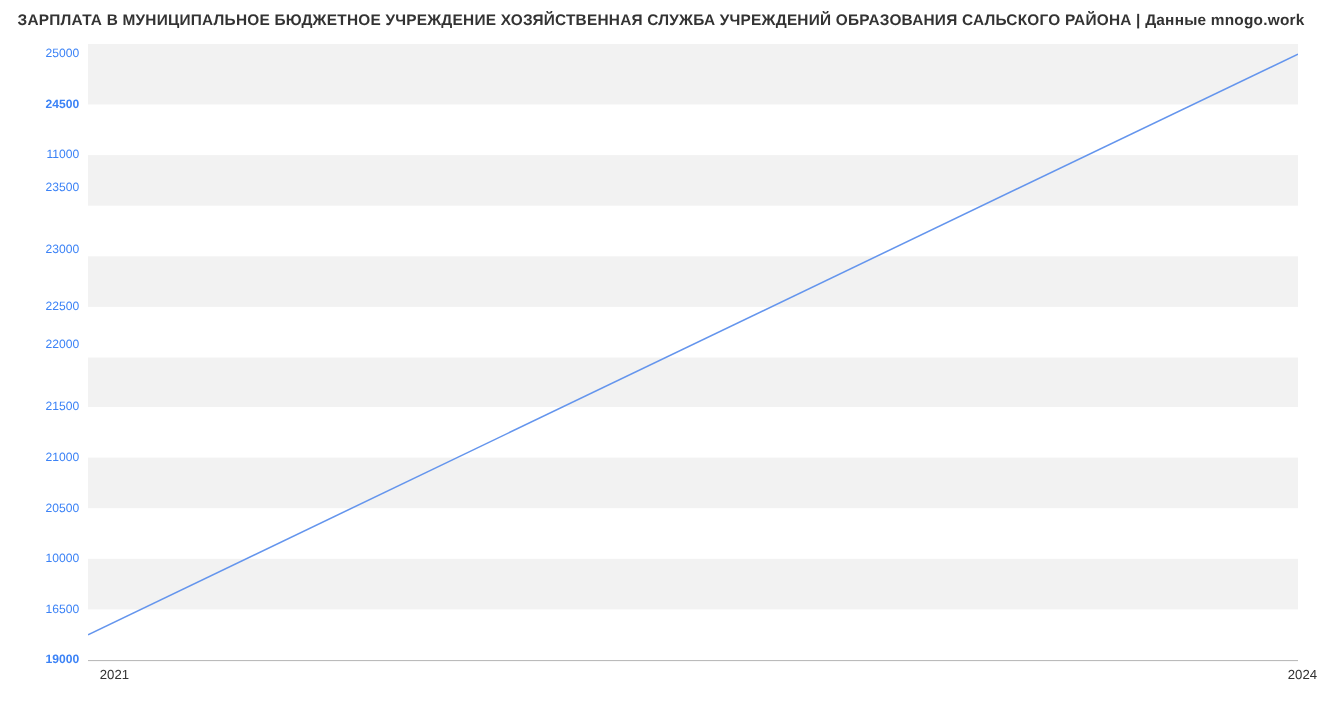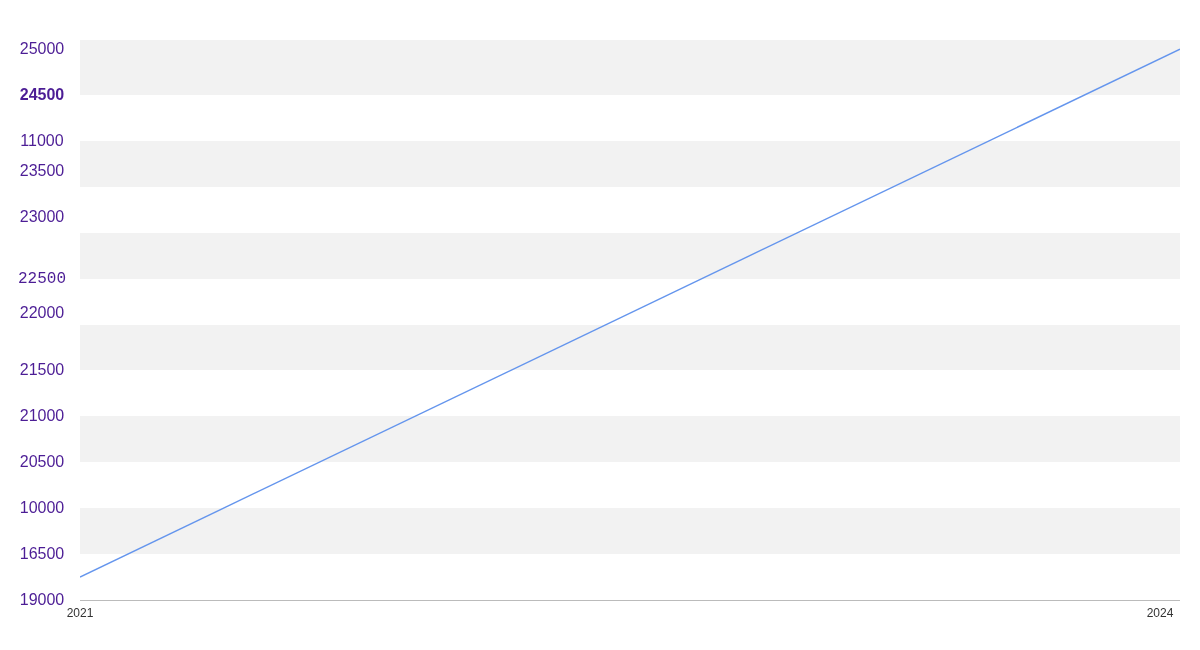--- a/index.html
+++ b/index.html
@@ -36,32 +36,33 @@
   }
   .band {
     position: absolute;
     left: 0;
     width: 100%;
     background: #ffffff;
   }
   .ytick {
     position: absolute;
     right: 1128px;
-    font-size: 16px;
-    color: #4c1d95;
+    font-size: 11px;
+    color: #3b82f6;
     transform: translateY(-50%);
-    text-align: center;
+    text-align: right;
     width: 60px;
   }
   .xtick {
     position: absolute;
     top: 606px;
     font-size: 12px;
     color: #333;
     transform: translateX(-50%);
+    margin-left: 24px;
   }
   svg.line-layer {
     position: absolute;
     left: 0;
     top: 0;
     width: 1100px;
     height: 560px;
   }
   .series-line {
     fill: none;
@@ -75,43 +76,44 @@
     width: 1100px;
     height: 1px;
     background: #bbbbbb;
   }
 </style>
 </head>
 <body>
 
 <div class="chart-wrap">
 
+  <div class="title">ЗАРПЛАТА В МУНИЦИПАЛЬНОЕ БЮДЖЕТНОЕ УЧРЕЖДЕНИЕ ХОЗЯЙСТВЕННАЯ СЛУЖБА УЧРЕЖДЕНИЙ ОБРАЗОВАНИЯ САЛЬСКОГО РАЙОНА | Данные mnogo.work</div>
 
   <div class="plot" id="plot">
       <div class="band" style="top: 55.082px; height: 45.9016px;"></div>
       <div class="band" style="top: 146.885px; height: 45.9016px;"></div>
       <div class="band" style="top: 238.689px; height: 45.9016px;"></div>
       <div class="band" style="top: 330.492px; height: 45.9016px;"></div>
       <div class="band" style="top: 422.295px; height: 45.9016px;"></div>
       <div class="band" style="top: 514.098px; height: 45.9016px;"></div>
     <svg class="line-layer" id="line-layer" viewBox="0 0 1100 560" preserveAspectRatio="none">
       <polyline id="series-path" class="series-line" points="0,537.0491803278688 1100,9.180327868852487" style="stroke: rgb(100, 149, 237);"></polyline>
     </svg>
   </div>
 
   <div class="x-axis-line"></div>
 
-<div class="ytick" style="top: 600px;">19000</div>
+<div class="ytick" style="top: 600px; font-weight: bold;">19000</div>
     <div class="ytick" style="top: 554.098px;">16500</div>
     <div class="ytick" style="top: 508.197px;">10000</div>
     <div class="ytick" style="top: 462.295px;">20500</div>
     <div class="ytick" style="top: 416.393px;">21000</div>
     <div class="ytick" style="top: 370.492px;">21500</div>
     <div class="ytick" style="top: 313px;">22000</div>
-    <div class="ytick" style="top: 278.689px; font-family: Liberation Mono, monospace;">22500</div>
-    <div class="ytick" style="top: 217px;">23000</div>
+    <div class="ytick" style="top: 278.689px;">22500</div>
+    <div class="ytick" style="top: 227px;">23000</div>
     <div class="ytick" style="top: 171px;">23500</div>
     <div class="ytick" style="top: 140.984px;">11000</div>
     <div class="ytick" style="top: 95.082px; font-weight: bold;">24500</div>
     <div class="ytick" style="top: 49.1803px;">25000</div>
     <div class="xtick" style="left: 80px;">2021</div>
     <div class="xtick" style="left: 1160px;">2024</div>
   </div>
 
 </body></html>

